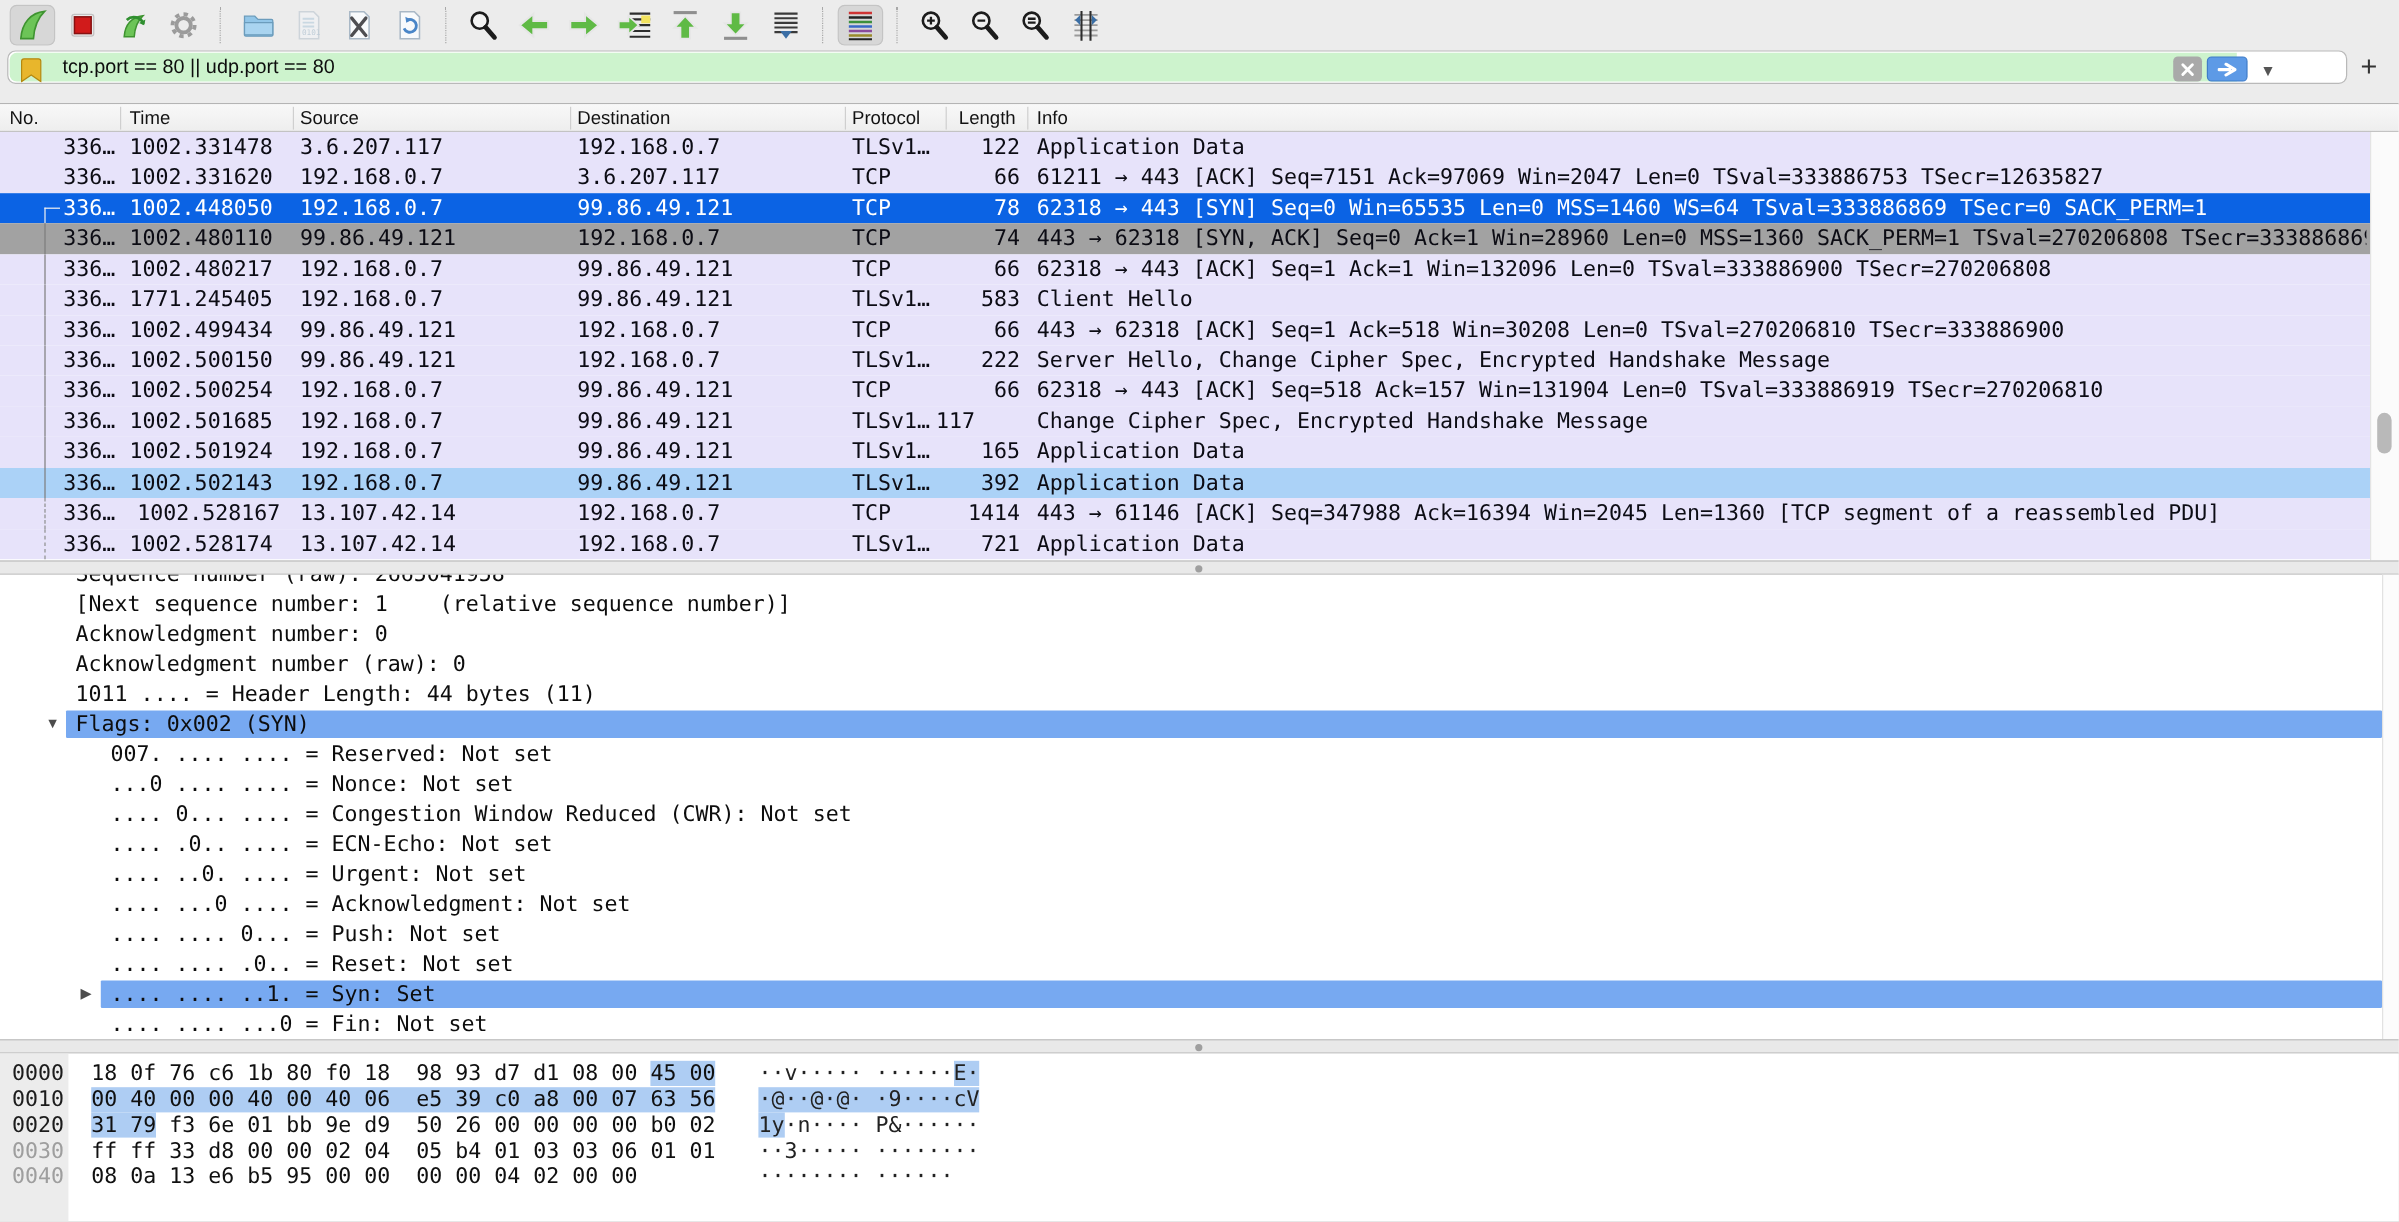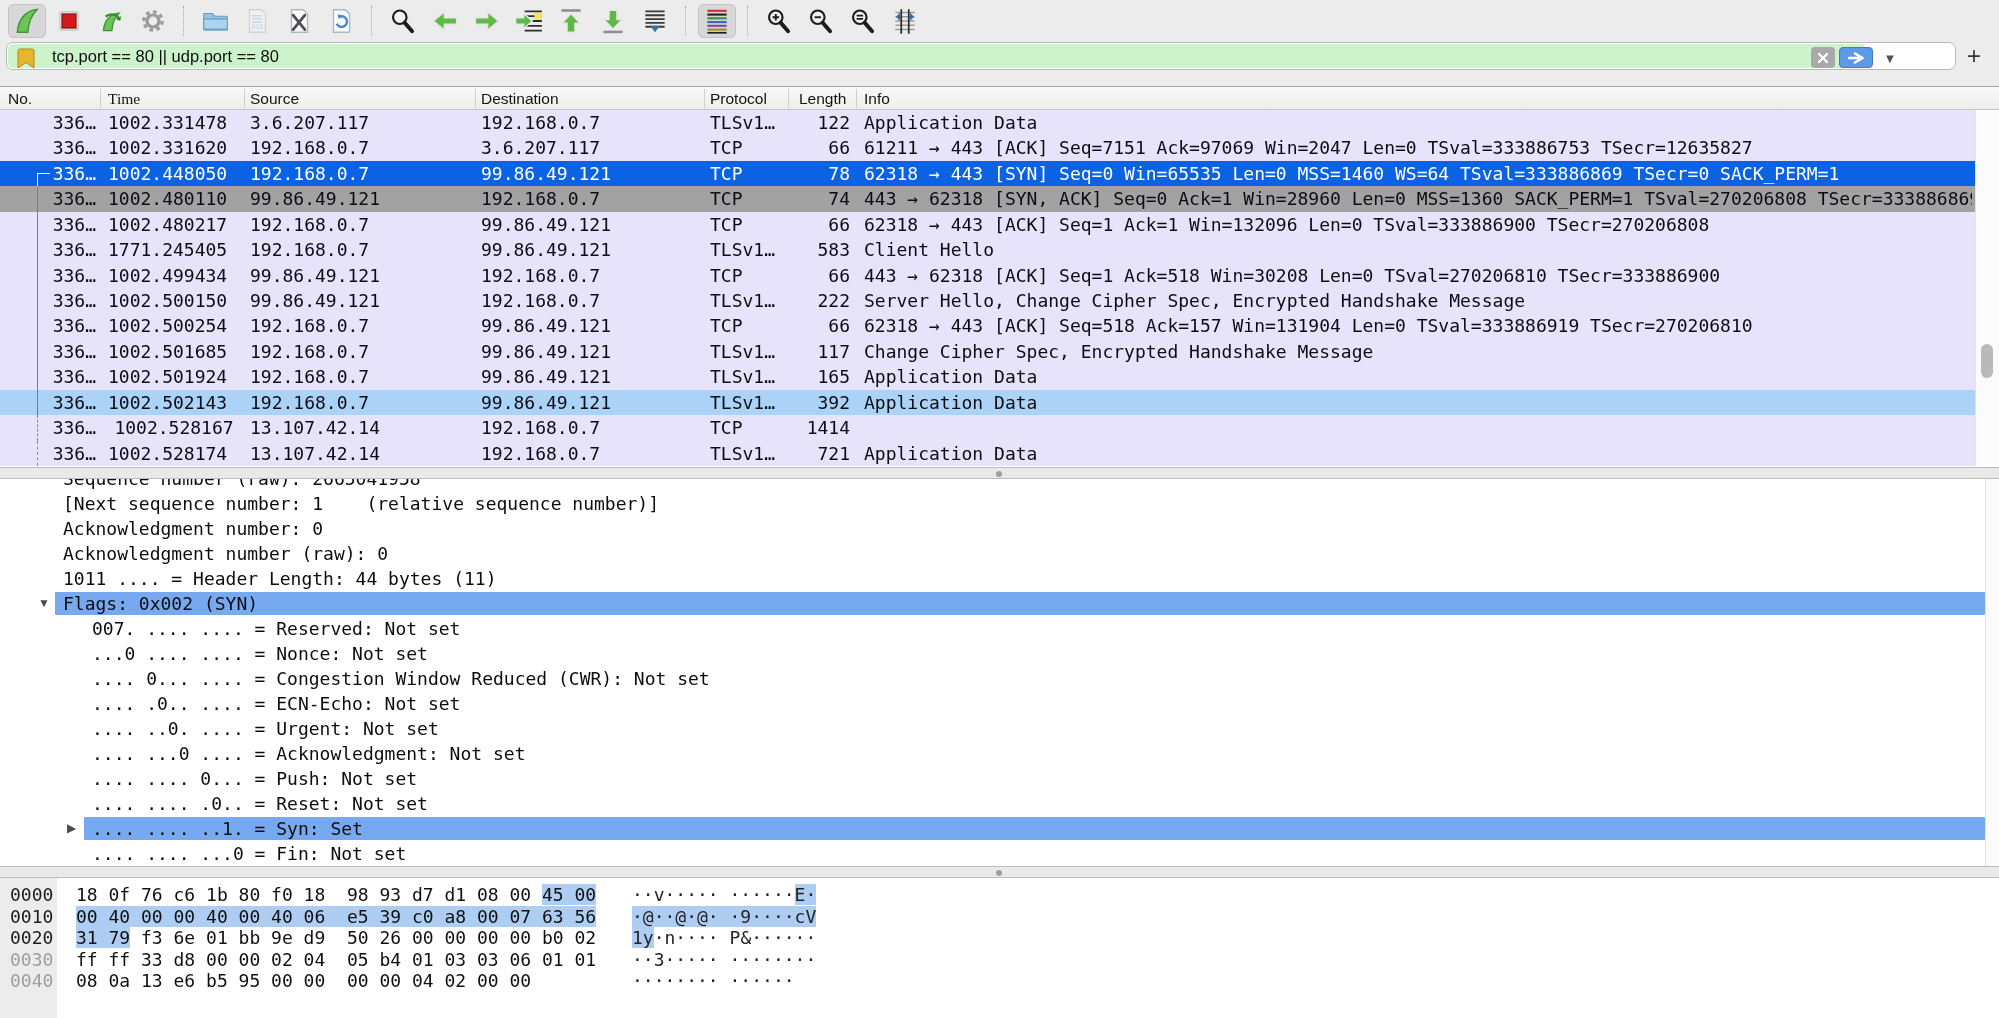--- a/index.html
+++ b/index.html
@@ -274,21 +274,21 @@
         </div>
         <div id="filter-chevron">▼</div>
       </div>
       <div id="filter-add">+</div>
     </div>
   </div>
 
   <div id="pkt">
     <div id="pkt-header">
         <span class="hcell" style="left: 8px; width: 200px;">No.</span>
-        <span class="hcell" style="left: 108px; width: 200px; font-family: Liberation Serif, serif;">Time</span>
+        <span class="hcell" style="left: 108px; width: 200px;">Time</span>
         <span class="hcell" style="left: 250px; width: 200px;">Source</span>
         <span class="hcell" style="left: 481px; width: 200px;">Destination</span>
         <span class="hcell" style="left: 710px; width: 200px;">Protocol</span>
         <span class="hcell" style="left: 799px; width: 53px;">Length</span>
         <span class="hcell" style="left: 864px; width: 200px;">Info</span>
         <div class="hsep" style="left: 100px;"></div>
         <div class="hsep" style="left: 244px;"></div>
         <div class="hsep" style="left: 475px;"></div>
         <div class="hsep" style="left: 704px;"></div>
         <div class="hsep" style="left: 788px;"></div>
@@ -382,21 +382,21 @@
           <span class="pcell" style="left: 780px; width: 70px; text-align: right;">66</span>
           <span class="pcell" style="left: 864px; width: 1108px; text-align: left;">62318 → 443 [ACK] Seq=518 Ack=157 Win=131904 Len=0 TSval=333886919 TSecr=270206810</span>
           <div class="br-line"></div>
         </div>
         <div class="prow " style="top: 228.87px;">
           <span class="pcell" style="left: 0px; width: 96px; text-align: right;">336…</span>
           <span class="pcell" style="left: 108px; width: 140px; text-align: left;">1002.501685</span>
           <span class="pcell" style="left: 250px; width: 226px; text-align: left;">192.168.0.7</span>
           <span class="pcell" style="left: 481px; width: 226px; text-align: left;">99.86.49.121</span>
           <span class="pcell" style="left: 710px; width: 78px; text-align: left;">TLSv1…</span>
-          <span class="pcell" style="left: 780px; width: 70px; text-align: right;">117</span>
+          <span class="pcell" style="left: 780px; width: 70px; ">117</span>
           <span class="pcell" style="left: 864px; width: 1108px; text-align: left;">Change Cipher Spec, Encrypted Handshake Message</span>
           <div class="br-line"></div>
         </div>
         <div class="prow " style="top: 254.3px;">
           <span class="pcell" style="left: 0px; width: 96px; text-align: right;">336…</span>
           <span class="pcell" style="left: 108px; width: 140px; text-align: left;">1002.501924</span>
           <span class="pcell" style="left: 250px; width: 226px; text-align: left;">192.168.0.7</span>
           <span class="pcell" style="left: 481px; width: 226px; text-align: left;">99.86.49.121</span>
           <span class="pcell" style="left: 710px; width: 78px; text-align: left;">TLSv1…</span>
           <span class="pcell" style="left: 780px; width: 70px; text-align: right;">165</span>
@@ -413,20 +413,21 @@
           <span class="pcell" style="left: 864px; width: 1108px; text-align: left;">Application Data</span>
           <div class="br-line"></div>
         </div>
         <div class="prow " style="top: 305.16px;">
           <span class="pcell" style="left: 0px; width: 96px; text-align: right;">336…</span>
           <span class="pcell" style="left: 104px; width: 140px; text-align: center;">1002.528167</span>
           <span class="pcell" style="left: 250px; width: 226px; text-align: left;">13.107.42.14</span>
           <span class="pcell" style="left: 481px; width: 226px; text-align: left;">192.168.0.7</span>
           <span class="pcell" style="left: 710px; width: 78px; text-align: left;">TCP</span>
           <span class="pcell" style="left: 780px; width: 70px; text-align: right;">1414</span>
+          <span class="pcell" style="left: 864px; width: 1108px; text-align: left;">443 → 61146 [ACK] Seq=347988 Ack=16394 Win=2045 Len=1360 [TCP segment of a reassembled PDU]</span>
           <div class="br-dash"></div>
         </div>
         <div class="prow " style="top: 330.59px;">
           <span class="pcell" style="left: 0px; width: 96px; text-align: right;">336…</span>
           <span class="pcell" style="left: 108px; width: 140px; text-align: left;">1002.528174</span>
           <span class="pcell" style="left: 250px; width: 226px; text-align: left;">13.107.42.14</span>
           <span class="pcell" style="left: 481px; width: 226px; text-align: left;">192.168.0.7</span>
           <span class="pcell" style="left: 710px; width: 78px; text-align: left;">TLSv1…</span>
           <span class="pcell" style="left: 780px; width: 70px; text-align: right;">721</span>
           <span class="pcell" style="left: 864px; width: 1108px; text-align: left;">Application Data</span>

